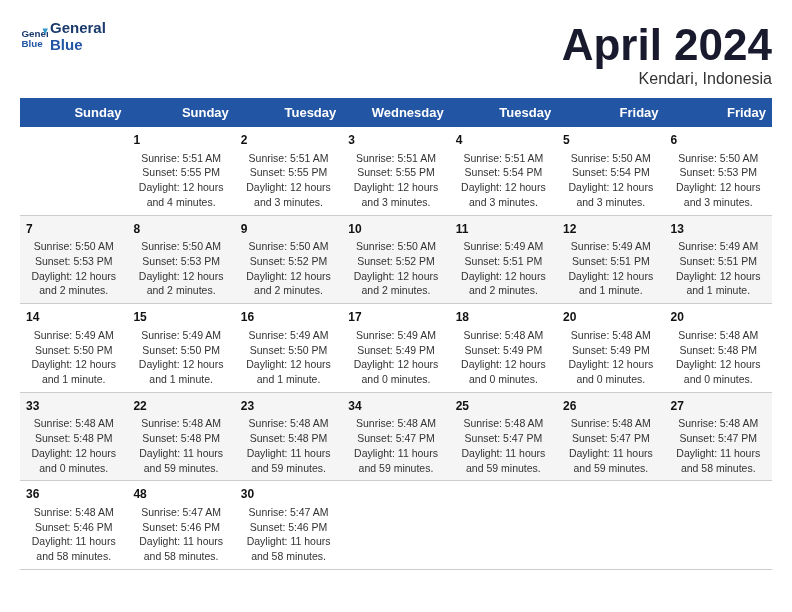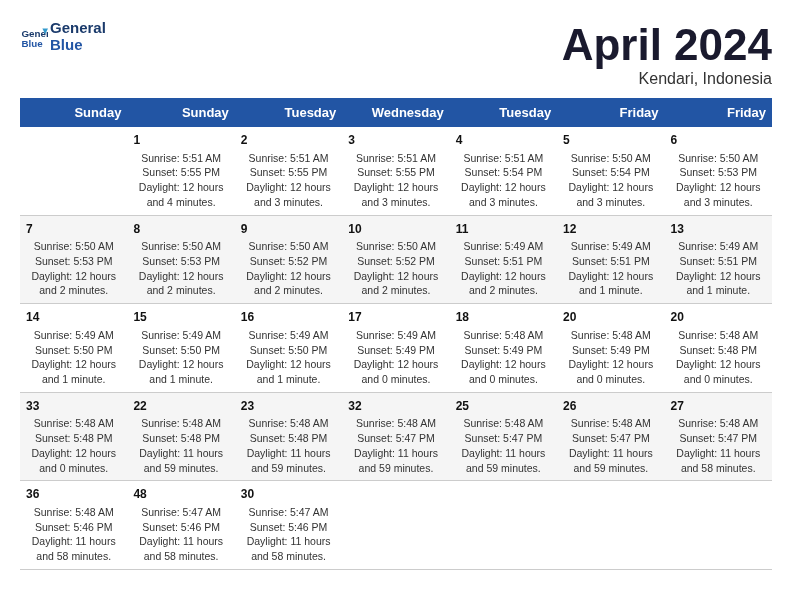--- a/index.html
+++ b/index.html
@@ -213,21 +213,21 @@
         </td>
         <td>
           <span class="day-num">22</span>
           <div class="cell-content">Sunrise: 5:48 AM<br>Sunset: 5:48 PM<br>Daylight: 11 hours<br>and 59 minutes.</div>
         </td>
         <td>
           <span class="day-num">23</span>
           <div class="cell-content">Sunrise: 5:48 AM<br>Sunset: 5:48 PM<br>Daylight: 11 hours<br>and 59 minutes.</div>
         </td>
         <td>
-          <span class="day-num">32</span>
+          <span class="day-num">34</span>
           <div class="cell-content">Sunrise: 5:48 AM<br>Sunset: 5:47 PM<br>Daylight: 11 hours<br>and 59 minutes.</div>
         </td>
         <td>
           <span class="day-num">25</span>
           <div class="cell-content">Sunrise: 5:48 AM<br>Sunset: 5:47 PM<br>Daylight: 11 hours<br>and 59 minutes.</div>
         </td>
         <td>
           <span class="day-num">26</span>
           <div class="cell-content">Sunrise: 5:48 AM<br>Sunset: 5:47 PM<br>Daylight: 11 hours<br>and 59 minutes.</div>
         </td>

